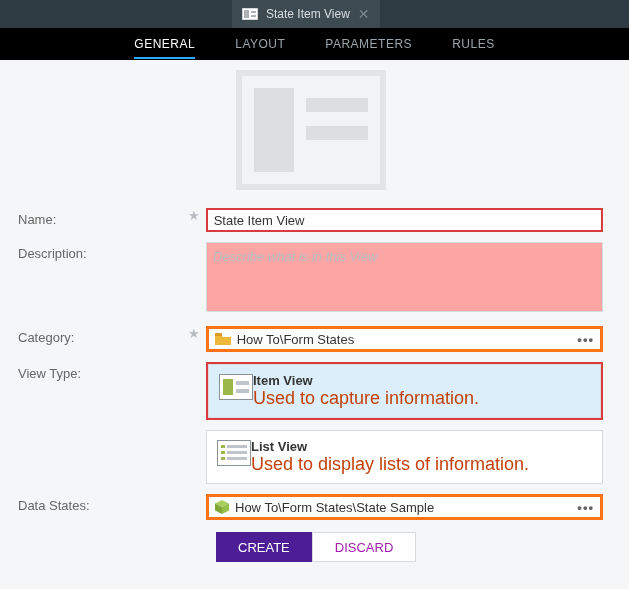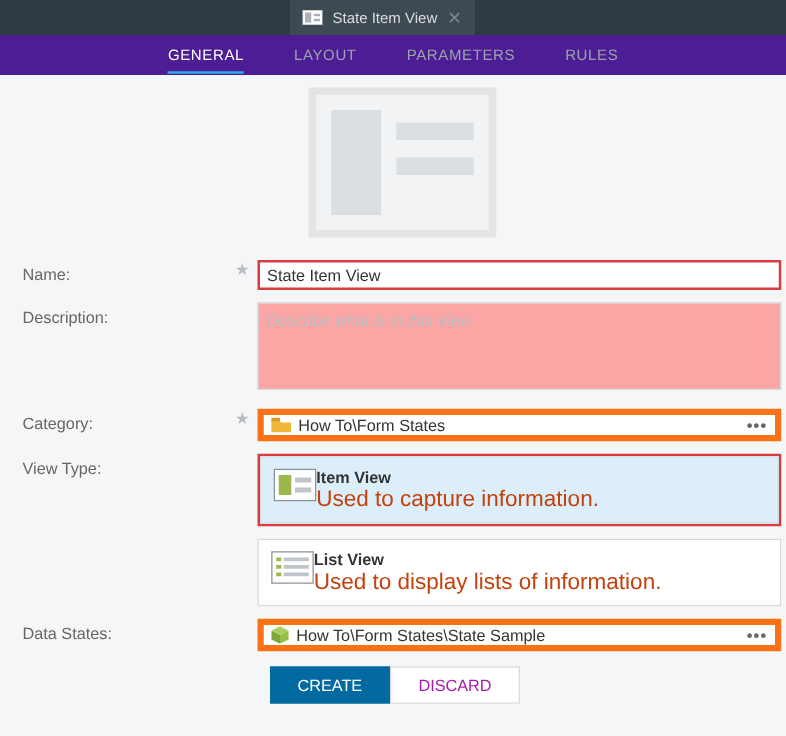--- a/index.html
+++ b/index.html
@@ -1,50 +1,50 @@
 <!DOCTYPE html>
 <html><head>
 <meta charset="utf-8">
 <style>
 * { box-sizing: border-box; margin: 0; padding: 0; font-family: "Segoe UI", Arial, sans-serif; }
 body { background: #f5f6f7; width: 629px; height: 589px; overflow: hidden; }
 .tab-bar { background: #2f3b42; height: 28px; display: flex; align-items: center; padding-left: 232px; }
 .doc-tab { background: #3d4a52; height: 28px; display: flex; align-items: center; padding: 0 10px; gap: 8px; color: #d9dee1; font-size: 12px; }
 .doc-tab .close-x { color: #7a878e; font-size: 14px; cursor: pointer; }
 .icon-view-doc svg { display: block; }
-.nav-bar { background: #4c1d95; height: 32px; display: flex; align-items: center; justify-content: center; gap: 40px; }
+.nav-bar { background: #000000; height: 32px; display: flex; align-items: center; justify-content: center; gap: 40px; }
 .nav-item { color: #9aa5ab; font-size: 12px; letter-spacing: 0.5px; padding: 8px 0; cursor: pointer; }
 .nav-item.active { color: #fff; border-bottom: 2px solid #2dabf0; padding-bottom: 6px; }
-.content { padding: 10px 4px 0 18px; }
+.content { padding: 10px 26px 0 18px; }
 .preview-box { width: 150px; height: 120px; margin: 0 auto 18px auto; border: 6px solid #e3e4e6; background: #f2f3f5; padding: 12px; }
 .preview-inner { display: flex; gap: 12px; height: 100%; }
 .preview-left { width: 40px; background: #dcdfe2; }
 .preview-right { flex: 1; display: flex; flex-direction: column; gap: 14px; padding-top: 10px; }
 .preview-line { height: 14px; background: #dcdfe2; }
 .form-row { display: flex; margin-bottom: 10px; align-items: flex-start; }
 .form-label { width: 170px; color: #666; font-size: 13px; padding-top: 4px; }
 .form-field { flex: 1; position: relative; }
 .required-star { color: #b7bcc1; margin-right: 6px; font-size: 13px; }
 .text-input { width: 100%; height: 24px; border: 2px solid #d93c3c; padding: 0 6px; font-size: 13px; color: #333; outline: none; }
 .text-input.boxed-red { border: 2px solid #d93c3c; }
 .description-area { width: 100%; height: 70px; border: 1px solid #d8dade; background: #fca5a5; padding: 6px; font-size: 13px; color: #333; font-style: italic; outline: none; resize: none; }
 .description-area::placeholder { color: #b7bcc1; font-style: italic; }
-.picker { width: 100%; height: 26px; border: 5px solid #f97316; background: #fff; display: flex; align-items: center; padding: 0 6px; font-size: 13px; color: #333; gap: 6px; }
+.picker { width: 100%; height: 26px; border: 3px solid #f97316; background: #fff; display: flex; align-items: center; padding: 0 6px; font-size: 13px; color: #333; gap: 6px; }
 .picker .ellipsis { margin-left: auto; color: #666; letter-spacing: 1px; cursor: pointer; font-weight: bold; }
 .folder-icon svg, .cube-icon svg { display: block; }
 .viewtype-group { border: 2px solid #d93c3c; }
 .viewtype-option { display: flex; align-items: flex-start; gap: 0; padding: 8px 10px; border: 1px solid #d8dade; background: #fff; cursor: pointer; }
 .viewtype-option.selected { background: #dceefa; }
 .vt-icon { width: 34px; height: 28px; display: flex; align-items: center; justify-content: center; }
 .vt-text .vt-title { font-weight: 600; font-size: 13px; color: #333; }
 .vt-text .vt-desc { font-size: 18px; color: #c2410c; }
 .viewtype-plain { margin-top: 10px; border-radius: 20px; }
 .buttons { display: flex; gap: 0; margin-left: 198px; margin-top: 12px; }
 .btn { height: 30px; padding: 0 22px; font-size: 13px; border: none; cursor: pointer; }
-.btn-create { background: #0369a1; color: #fff; }
+.btn-create { background: #4c1d95; color: #fff; }
 .btn-discard { background: #fff; color: #a21caf; border: 1px solid #d8dade; }
 .field-with-star { display: flex; align-items: flex-start; }
 </style>
 </head>
 <body>
 
 <div class="tab-bar">
   <div class="doc-tab">
     <span class="icon-view-doc">
       <svg width="16" height="12" viewBox="0 0 16 12">

